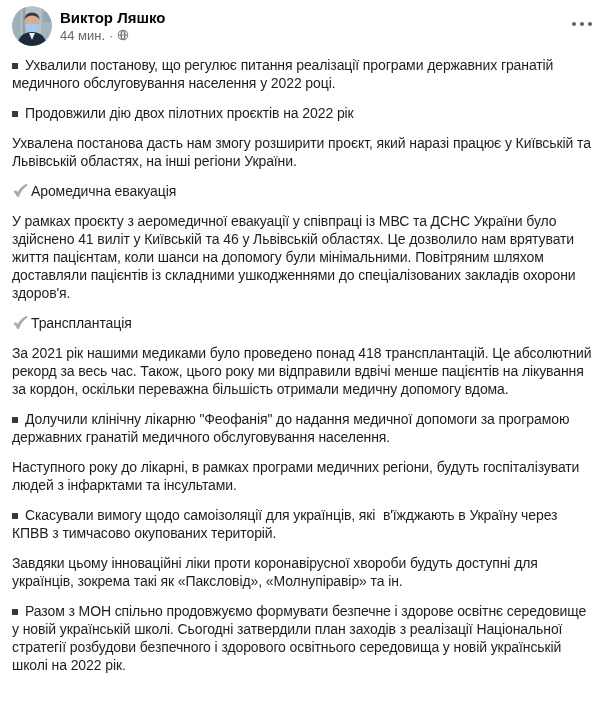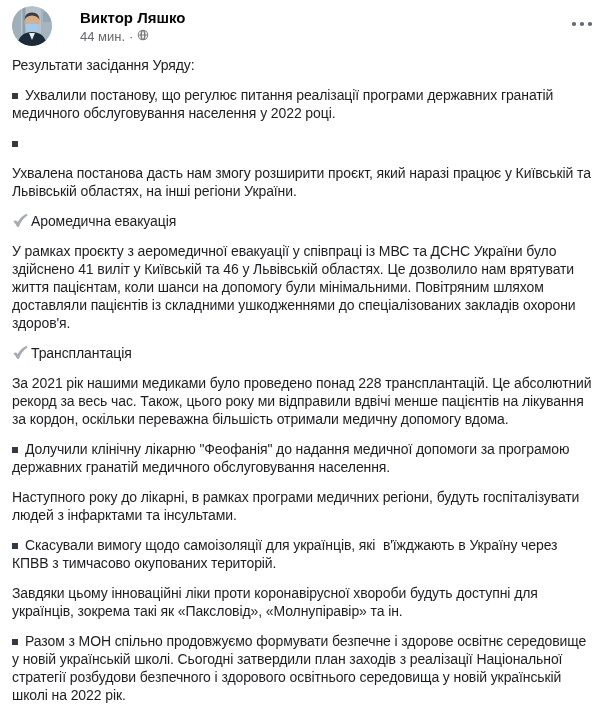--- a/index.html
+++ b/index.html
@@ -13,42 +13,40 @@
     width: 611px;
     height: 714px;
     background: #ffffff;
     overflow: hidden;
   }
   
   .post-header {
     display: flex;
     align-items: flex-start;
     padding: 6px 16px 0 12px;
-    gap: 20px;
   }
   .avatar-wrap {
     width: 40px; height: 40px;
     border-radius: 50%;
     overflow: hidden;
     flex: 0 0 auto;
     cursor: pointer;
     box-shadow: 0 0 0 1px rgba(0,0,0,.06) inset;
   }
   .avatar-wrap svg { display: block; }
   .header-info { margin-left: 8px; padding-top: 3px; }
   .author-name {
     font-size: 15px;
     font-weight: 700;
     color: #050505;
     line-height: 17px;
     cursor: pointer;
   }
   .meta-line {
     display: flex;
-    align-items: center;
     gap: 4px;
     margin-top: 2px;
     font-size: 13px;
     color: #65676b;
     line-height: 16px;
   }
   .meta-sep { color: #65676b; }
   .globe { display: inline-block; margin-top: 1px; }
   .more-btn {
     position: absolute;
@@ -126,32 +124,31 @@
     <button class="more-btn">
       <svg width="22" height="6" viewBox="0 0 22 6">
         <circle cx="3" cy="3" r="2.1" fill="#606770"></circle>
         <circle cx="11" cy="3" r="2.1" fill="#606770"></circle>
         <circle cx="19" cy="3" r="2.1" fill="#606770"></circle>
       </svg>
     </button>
   </div>
 
   <div class="post-body">
-      <p class="para"><span class="ptext">Результати засідання Уряду:</span></p>
       <p class="para"><span class="bullet"></span><span class="ptext">Ухвалили постанову, що регулює питання реалізації програми державних гранатій медичного обслуговування населення у 2022 році.</span></p>
-      <p class="para"><span class="bullet"></span></p>
+      <p class="para"><span class="bullet"></span><span class="ptext">Продовжили дію двох пілотних проєктів на 2022 рік</span></p>
       <p class="para"><span class="ptext">Ухвалена постанова дасть нам змогу розширити проєкт, який наразі працює у Київській та Львівській областях, на інші регіони України.</span></p>
       <p class="para"><span class="check"><svg width="17" height="15" viewBox="0 0 20 18">
             <path fill="#a6aab1" d="M1.5 10.2 C3.6 8.2 5.2 8.5 6.7 10.9 C9.5 6.0 12.8 3.0 17.2 0.9 L18.6 2.8 C13.8 6.1 10.4 10.2 8.2 16.6 C6.9 17.0 6.0 16.7 5.3 15.5 C4.3 13.2 3.0 11.7 1.5 10.2 Z"></path>
           </svg></span><span class="ptext">Аромедична евакуація</span></p>
       <p class="para"><span class="ptext">У рамках проєкту з аеромедичної евакуації у співпраці із МВС та ДСНС України було здійснено 41 виліт у Київській та 46 у Львівській областях. Це дозволило нам врятувати життя пацієнтам, коли шанси на допомогу були мінімальними. Повітряним шляхом доставляли пацієнтів із складними ушкодженнями до спеціалізованих закладів охорони здоров'я.</span></p>
       <p class="para"><span class="check"><svg width="17" height="15" viewBox="0 0 20 18">
             <path fill="#a6aab1" d="M1.5 10.2 C3.6 8.2 5.2 8.5 6.7 10.9 C9.5 6.0 12.8 3.0 17.2 0.9 L18.6 2.8 C13.8 6.1 10.4 10.2 8.2 16.6 C6.9 17.0 6.0 16.7 5.3 15.5 C4.3 13.2 3.0 11.7 1.5 10.2 Z"></path>
           </svg></span><span class="ptext">Трансплантація</span></p>
-      <p class="para"><span class="ptext">За 2021 рік нашими медиками було проведено понад 228 трансплантацій. Це абсолютний рекорд за весь час. Також, цього року ми відправили вдвічі менше пацієнтів на лікування за кордон, оскільки переважна більшість отримали медичну допомогу вдома.</span></p>
+      <p class="para"><span class="ptext">За 2021 рік нашими медиками було проведено понад 418 трансплантацій. Це абсолютний рекорд за весь час. Також, цього року ми відправили вдвічі менше пацієнтів на лікування за кордон, оскільки переважна більшість отримали медичну допомогу вдома.</span></p>
       <p class="para"><span class="bullet"></span><span class="ptext">Долучили клінічну лікарню "Феофанія" до надання медичної допомоги за програмою державних гранатій медичного обслуговування населення.</span></p>
       <p class="para"><span class="ptext">Наступного року до лікарні, в рамках програми медичних регіони, будуть госпіталізувати людей з інфарктами та інсультами.</span></p>
       <p class="para"><span class="bullet"></span><span class="ptext">Скасували вимогу щодо самоізоляції для українців, які  в'їжджають в Україну через КПВВ з тимчасово окупованих територій.</span></p>
       <p class="para"><span class="ptext">Завдяки цьому інноваційні ліки проти коронавірусної хвороби будуть доступні для українців, зокрема такі як «Паксловід», «Молнупіравір» та ін.</span></p>
       <p class="para"><span class="bullet"></span><span class="ptext">Разом з МОН спільно продовжуємо формувати безпечне і здорове освітнє середовище у новій українській школі. Сьогодні затвердили план заходів з реалізації Національної стратегії розбудови безпечного і здорового освітнього середовища у новій українській школі на 2022 рік.</span></p>
     </div>
 
 </div>
 
 </body></html>

